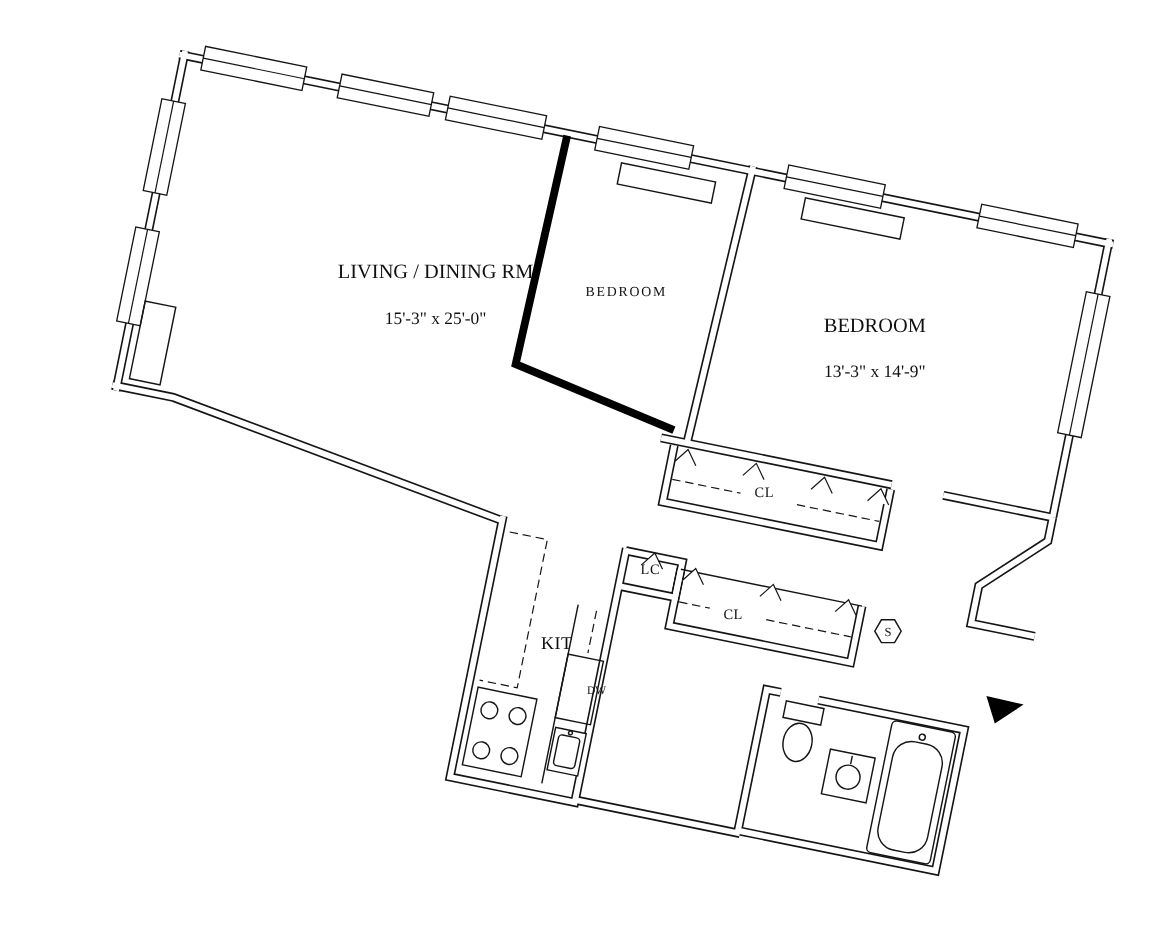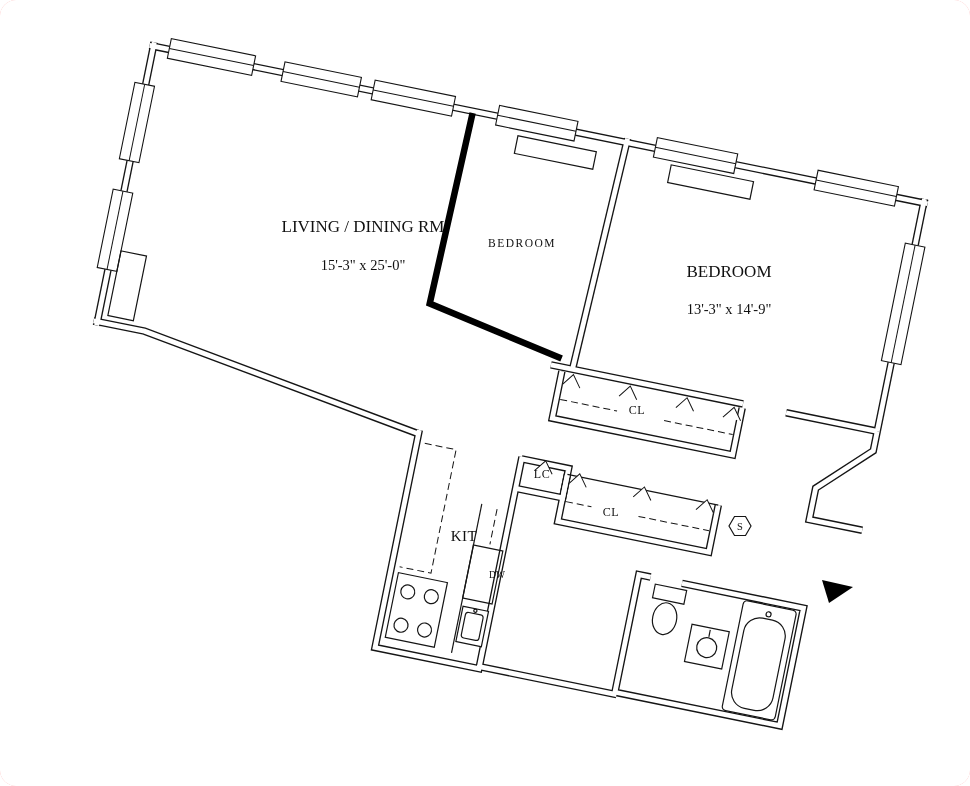--- a/index.html
+++ b/index.html
@@ -1,16 +1,16 @@
 <!DOCTYPE html>
 <html><head>
 <meta charset="utf-8">
 <style>
   html,body { margin:0; padding:0; background:#ffffff; }
-  .stage { position:relative; width:970px; height:786px; background:#fca5a5; overflow:hidden;border-radius:16px; }
+  .stage { position:relative; width:970px; height:786px; background:#fca5a5; overflow:hidden; }
   svg { display:block; }
   .wall-outer { stroke:#151515; stroke-width:7.5; fill:none; stroke-linejoin:miter; stroke-linecap:butt; }
   .wall-inner { stroke:#ffffff; stroke-width:4.8; fill:none; stroke-linejoin:miter; stroke-linecap:butt; }
   .bold-wall  { stroke:#000000; stroke-width:6.5; fill:none; stroke-linejoin:miter; stroke-linecap:square; }
   .thin  { stroke:#151515; stroke-width:1.2; fill:none; }
   .fixw  { stroke:#151515; stroke-width:1.2; fill:#ffffff; }
   .winrect { fill:#ffffff; stroke:#151515; stroke-width:1.1; }
   .winline { stroke:#151515; stroke-width:1; fill:none; }
   .dash { stroke:#151515; stroke-width:1; fill:none; stroke-dasharray:7 4; }
   .tri  { stroke:#151515; stroke-width:1; fill:#ffffff; }

